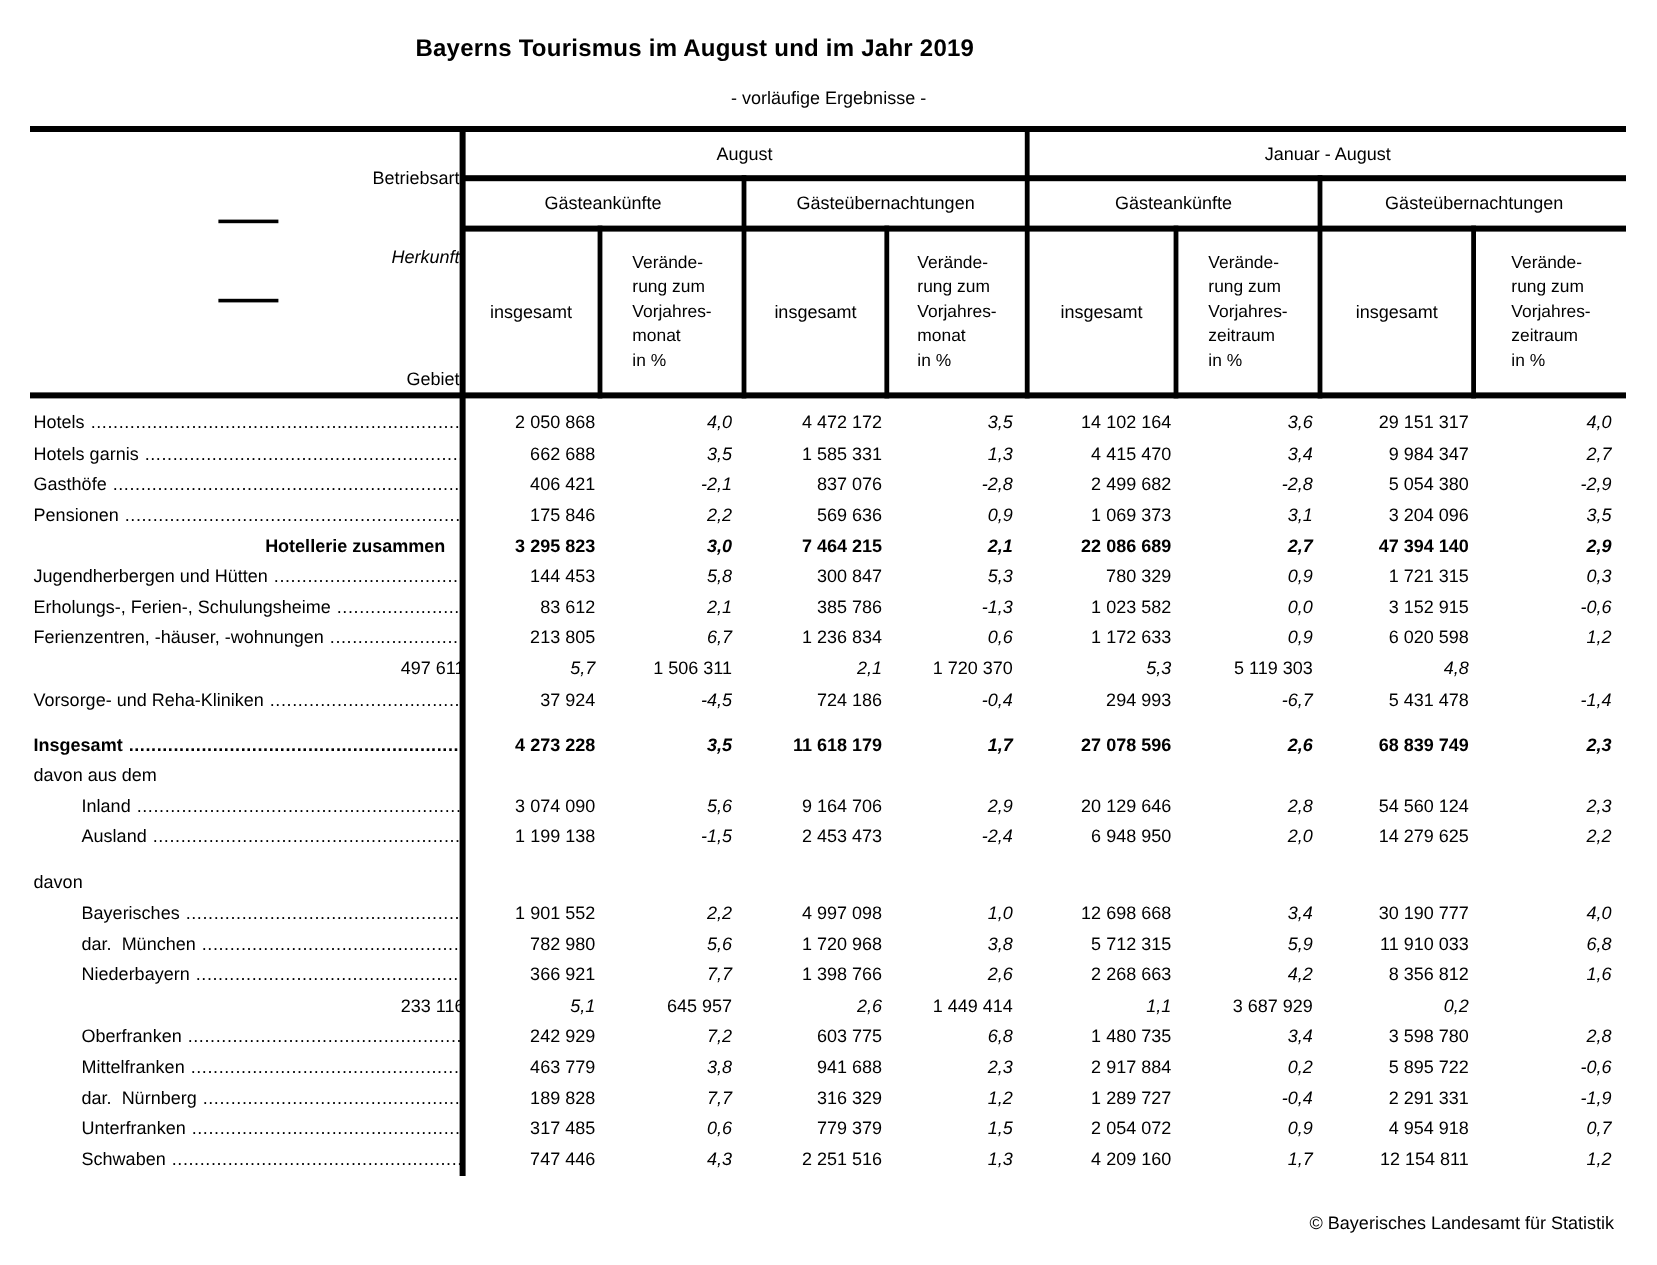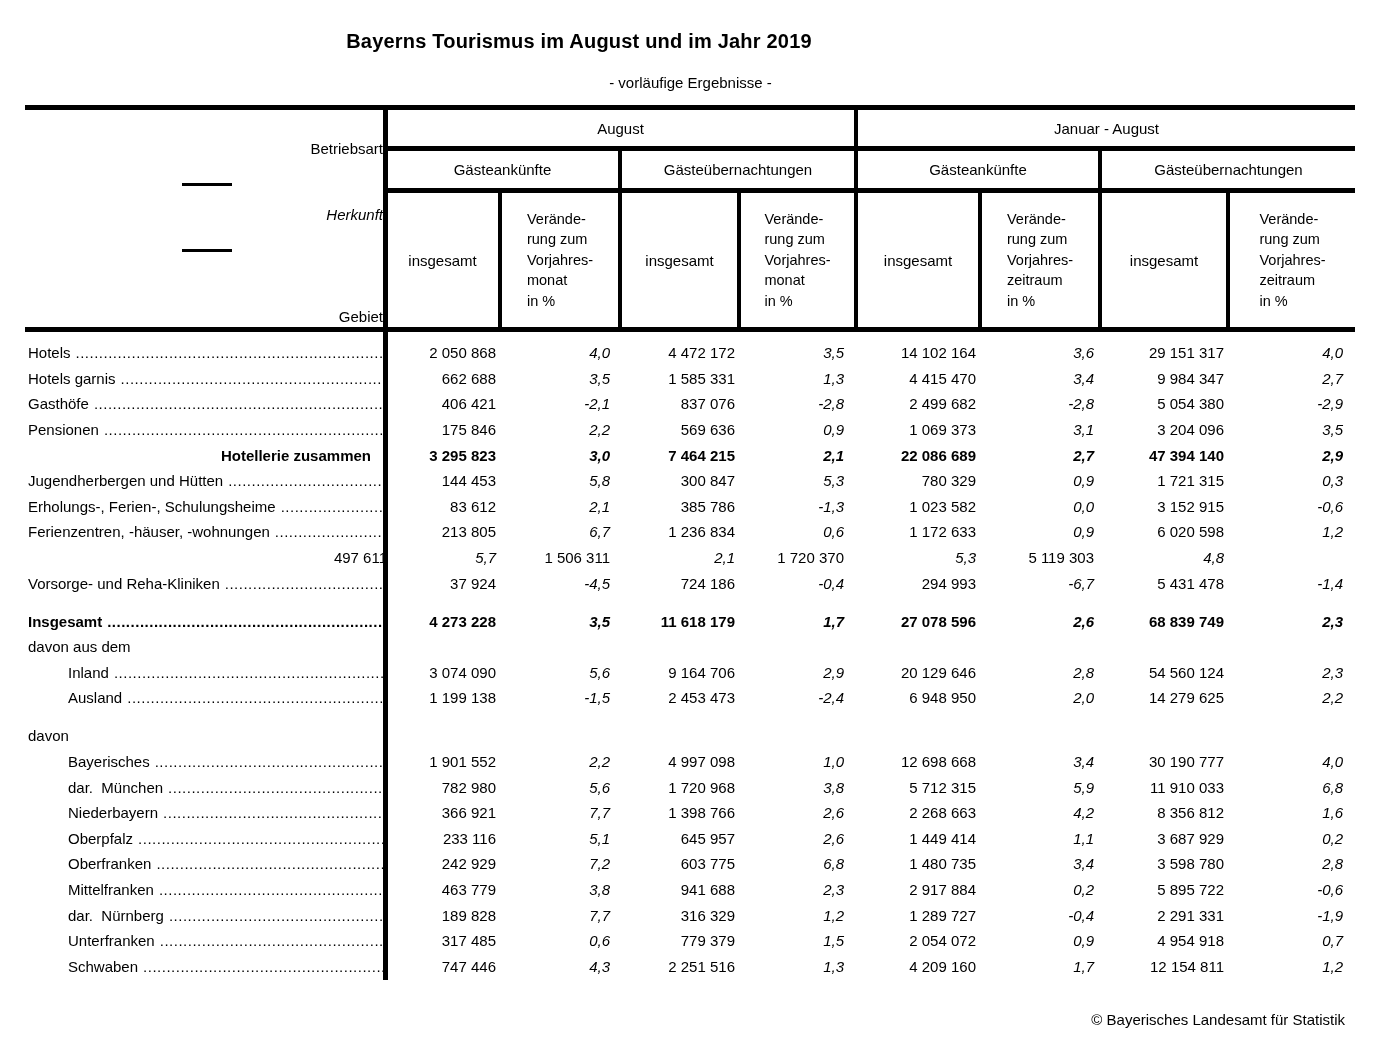--- a/index.html
+++ b/index.html
@@ -353,24 +353,20 @@
         <div class="cell num">366 921</div>
         <div class="cell pct">7,7</div>
         <div class="cell num">1 398 766</div>
         <div class="cell pct">2,6</div>
         <div class="cell num">2 268 663</div>
         <div class="cell pct">4,2</div>
         <div class="cell num">8 356 812</div>
         <div class="cell pct">1,6</div>
       </div>
       <div class="row sub">
-        <div class="cell label">
-          <span class="lbl">Oberpfalz</span>
-          <span class="leader"></span>
-        </div>
         <div class="cell num">233 116</div>
         <div class="cell pct">5,1</div>
         <div class="cell num">645 957</div>
         <div class="cell pct">2,6</div>
         <div class="cell num">1 449 414</div>
         <div class="cell pct">1,1</div>
         <div class="cell num">3 687 929</div>
         <div class="cell pct">0,2</div>
       </div>
       <div class="row sub">

